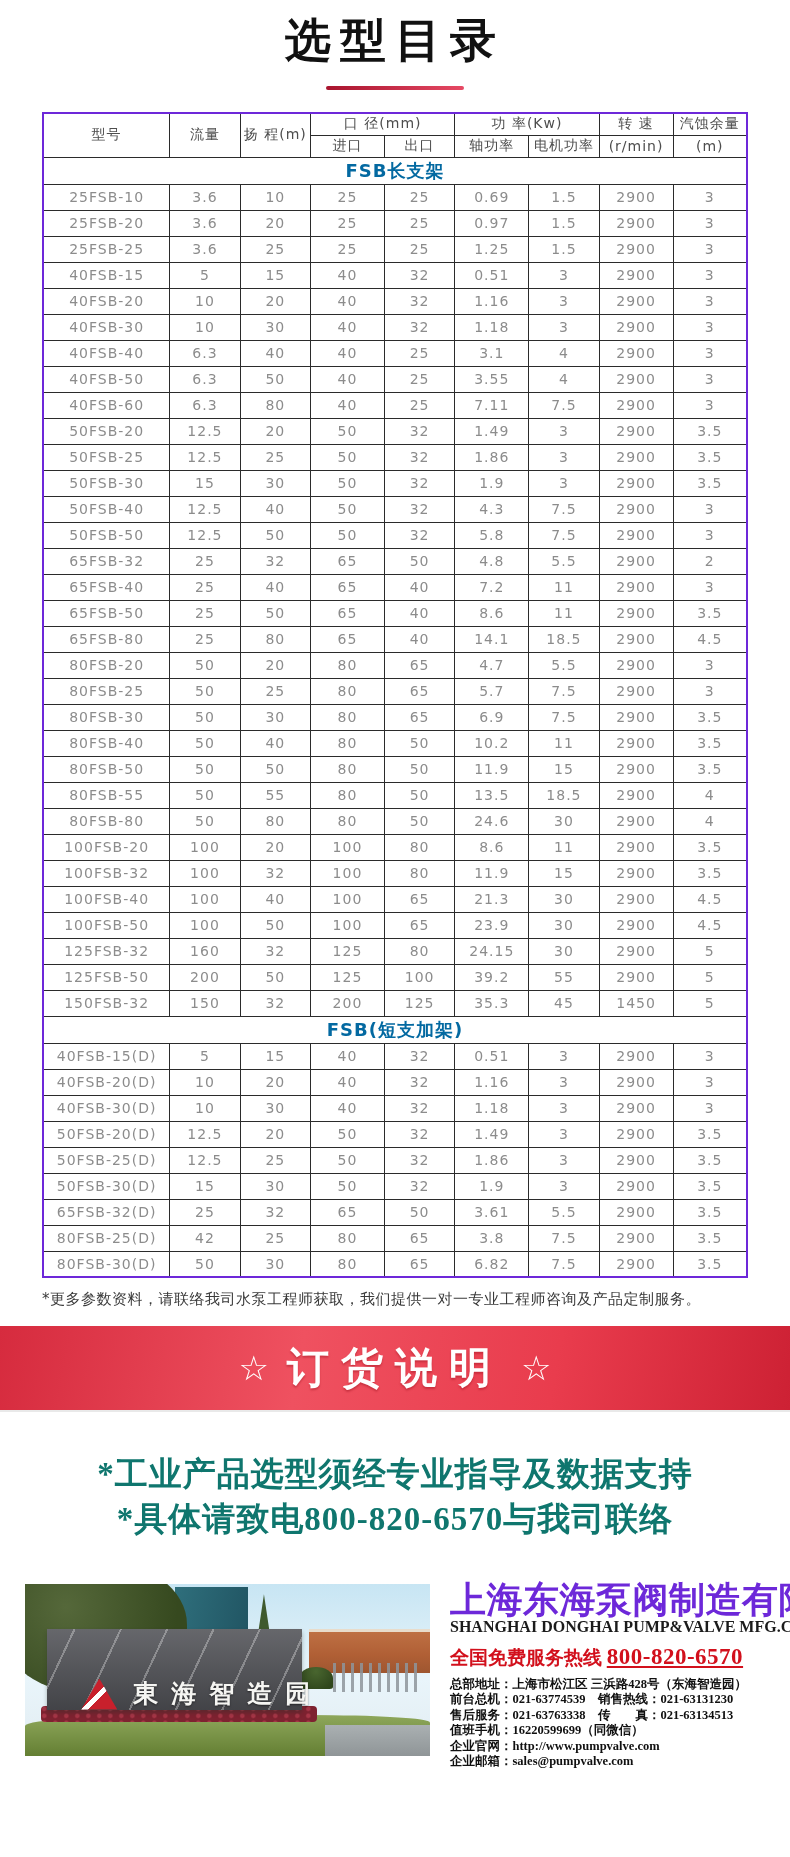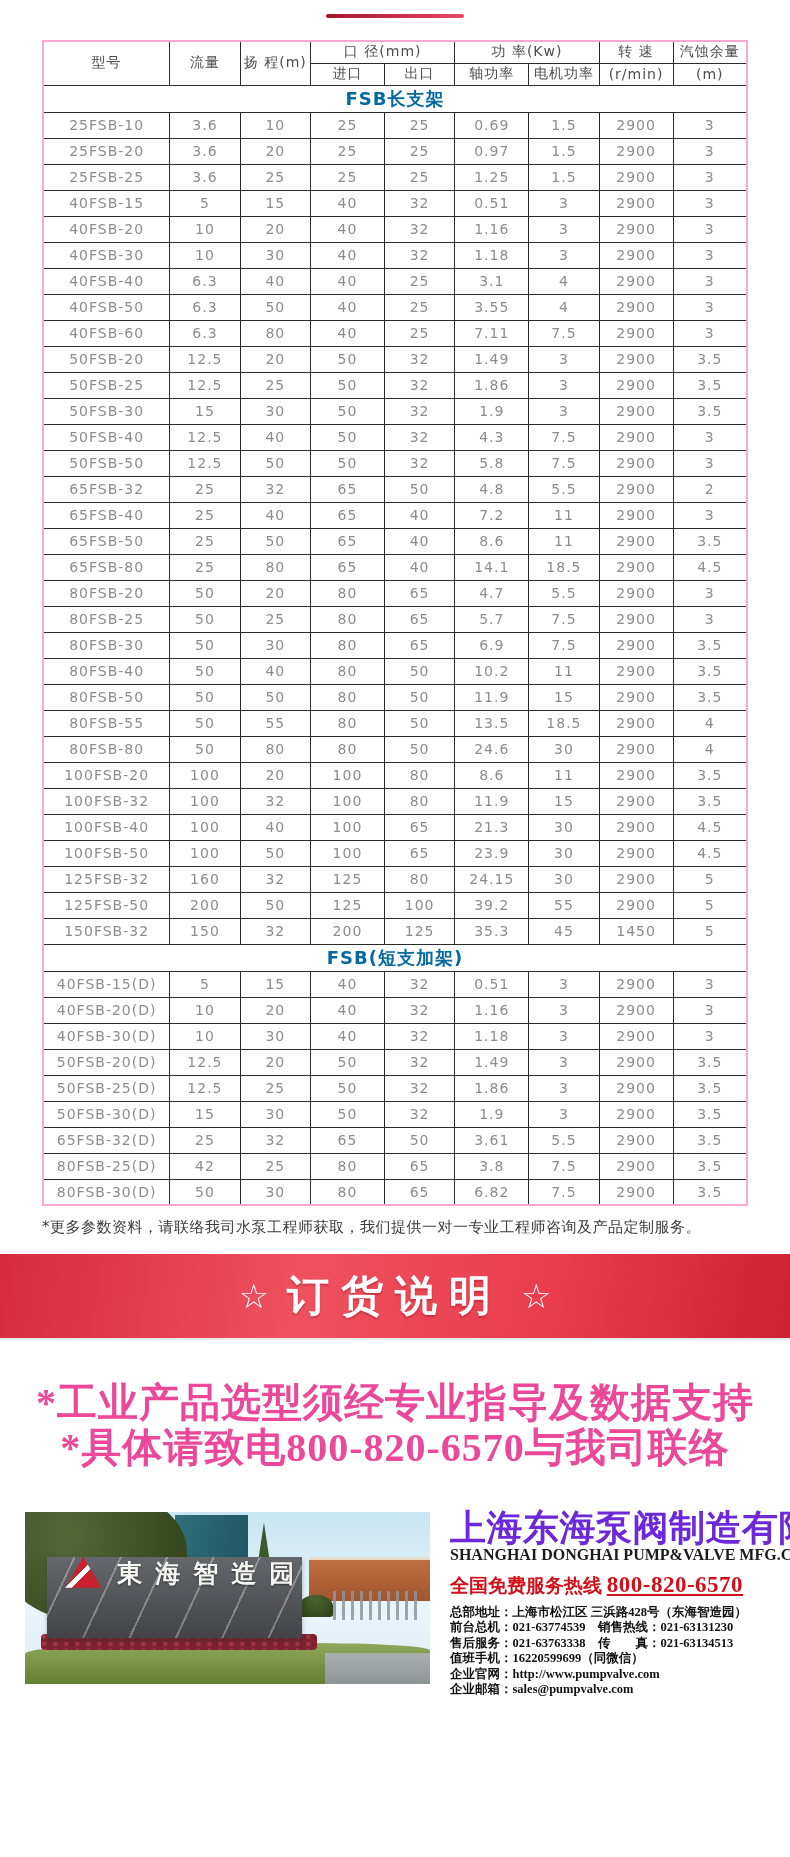--- a/index.html
+++ b/index.html
@@ -7,21 +7,21 @@
   body { font-family:"DejaVu Sans","Liberation Sans",sans-serif; }
   .page { width:790px; height:1857px; margin:0 auto; background:#ffffff; overflow:hidden; position:relative; }
 
   
   .title { text-align:center; margin-top:10px; font-size:46px; font-weight:900; letter-spacing:9px; color:#111; font-family:"DejaVu Sans","Liberation Sans",sans-serif; }
   .title-underline { width:138px; height:4px; margin:14px auto 0; border-radius:2px;
     background:linear-gradient(to right,#a8142e,#e64964); }
 
   
   .spec-table { width:706px; margin:22px auto 0; border-collapse:collapse; table-layout:fixed;
-    border:2px solid #f9a8d4; }
+    border:2px solid #6d28d9; }
   .spec-table th, .spec-table td { border:1px solid #2b2b2b; text-align:center; vertical-align:middle;
     padding:0; overflow:hidden; white-space:nowrap; }
   .spec-table th { height:22px; font-size:14px; font-weight:500; color:#4d4d4d; letter-spacing:1px; }
   .spec-table td { height:26px; font-size:14px; color:#8c8c8c; letter-spacing:1px; }
   .spec-table .section-row td { color:#0369a1; font-size:18px; letter-spacing:1px; height:27px;font-weight:bold; }
   col.c-model{width:18%} col.c-flow{width:10%} col.c-head{width:10%}
   col.c-in{width:10.5%} col.c-out{width:10%} col.c-shaft{width:10.5%}
   col.c-motor{width:10%} col.c-speed{width:10.5%} col.c-npsh{width:10.5%}
 
   
@@ -30,22 +30,22 @@
   
   .banner { margin-top:17px; width:790px; height:86px; display:flex; align-items:center; justify-content:center;
     background:linear-gradient(100deg,#d62b3e 0%,#ef5160 38%,#e93c4d 70%,#cd2134 100%);
     border-bottom:2px solid #e9e9e9; }
   .banner .star { color:#ffffff; font-size:34px; margin:0 18px; line-height:1; }
   .banner-text { color:#ffffff; font-size:42px; font-weight:700; letter-spacing:12px; line-height:1;
     text-shadow:0 2px 2px rgba(140,10,20,.35); }
 
   
   .notice { margin-top:40px; text-align:center; }
-  .notice-line { font-family:"Liberation Serif","DejaVu Serif",serif; font-weight:700; color:#ec4899;
-    font-size:40px; line-height:45px; letter-spacing:1px; }
+  .notice-line { font-family:"Liberation Serif","DejaVu Serif",serif; font-weight:700; color:#0f766e;
+    font-size:33px; line-height:45px; letter-spacing:1px; }
 
   
   .company { margin:42px 0 0 25px; display:flex; }
   .photo { position:relative; width:405px; height:172px; overflow:hidden; background:#dfeef6; flex:none; }
   .sky { position:absolute; inset:0; background:linear-gradient(180deg,#c7e5f3 0%,#e9f5fb 55%,#e2ecf1 100%); }
   .bldg-far-left { position:absolute; left:0; top:0; width:14%; height:52%; background:linear-gradient(120deg,#5a6a74,#77858e); }
   .bldg-glass { position:absolute; left:37%; top:2%; width:18%; height:62%;
     background:linear-gradient(100deg,#2f6f7c,#1f5260),
     repeating-linear-gradient(0deg,rgba(255,255,255,.16) 0 2px,transparent 2px 11px),
     repeating-linear-gradient(90deg,rgba(255,255,255,.10) 0 2px,transparent 2px 13px); }
@@ -64,21 +64,21 @@
     background:linear-gradient(180deg,#8ea75b,#647f33); border-radius:45% 30% 0 0 / 26% 18% 0 0; }
   .road { position:absolute; right:0; bottom:0; width:26%; height:18%; background:linear-gradient(180deg,#aab0b2,#8f9597); }
   .hedge { position:absolute; left:4%; top:71%; width:68%; height:9%; border-radius:4px;
     background-color:#7e2230;
     background-image:radial-gradient(circle at 30% 40%,#a63546 1.5px,rgba(0,0,0,0) 3px);
     background-size:11px 7px; }
   .sign { position:absolute; left:5.5%; top:26%; width:63%; height:47%;
     background-color:#515257;
     background-image:repeating-linear-gradient(115deg,rgba(255,255,255,0) 0 24px,rgba(255,255,255,.30) 24px 26px,rgba(255,255,255,0) 26px 42px),
       linear-gradient(180deg,rgba(255,255,255,.12),rgba(0,0,0,.18));
-    display:flex; align-items:flex-start; box-shadow:0 3px 4px rgba(40,50,40,.35); }
+    display:flex; align-items:flex-end; box-shadow:0 3px 4px rgba(40,50,40,.35);padding-left:16px; }
   .sign-logo { width:36px; height:31px; margin-left:18px; flex:none; background:#c8202c;
     clip-path:polygon(50% 0,100% 100%,0 100%);
     background-image:linear-gradient(135deg,rgba(255,255,255,0) 46%,#ffffff 46% 56%,rgba(255,255,255,0) 56%); }
   .sign-text { color:#f5f5f2; font-size:25px; font-weight:700; letter-spacing:13px; margin-left:16px;
     text-shadow:0 1px 2px rgba(0,0,0,.5); white-space:nowrap; }
 
   .info { margin-left:20px; width:330px; }
   .name-cn { font-size:36px; font-weight:700; color:#6d28d9; line-height:31px; letter-spacing:0.5px; white-space:nowrap; }
   .name-en { font-family:"Liberation Serif","DejaVu Serif",serif; font-weight:700; font-size:16px;
     color:#1b1b1b; margin-top:3px; white-space:nowrap; }
@@ -87,20 +87,21 @@
   .hotline-number { font-size:23px; letter-spacing:0.5px;text-decoration:underline; }
   .contact-list { margin-top:6px; }
   .contact-line { font-family:"Liberation Serif","DejaVu Serif",serif; font-weight:700; font-size:12.5px;
     line-height:15.4px; color:#101010; white-space:nowrap; }
 </style>
 </head>
 <body>
 
 <div class="page">
 
+  <h1 class="title">选型目录</h1>
   <div class="title-underline"></div>
 
   <table class="spec-table">
     <colgroup>
       <col class="c-model">
         <col class="c-flow">
         <col class="c-head">
       <col class="c-in">
         <col class="c-out">
         <col class="c-shaft">

